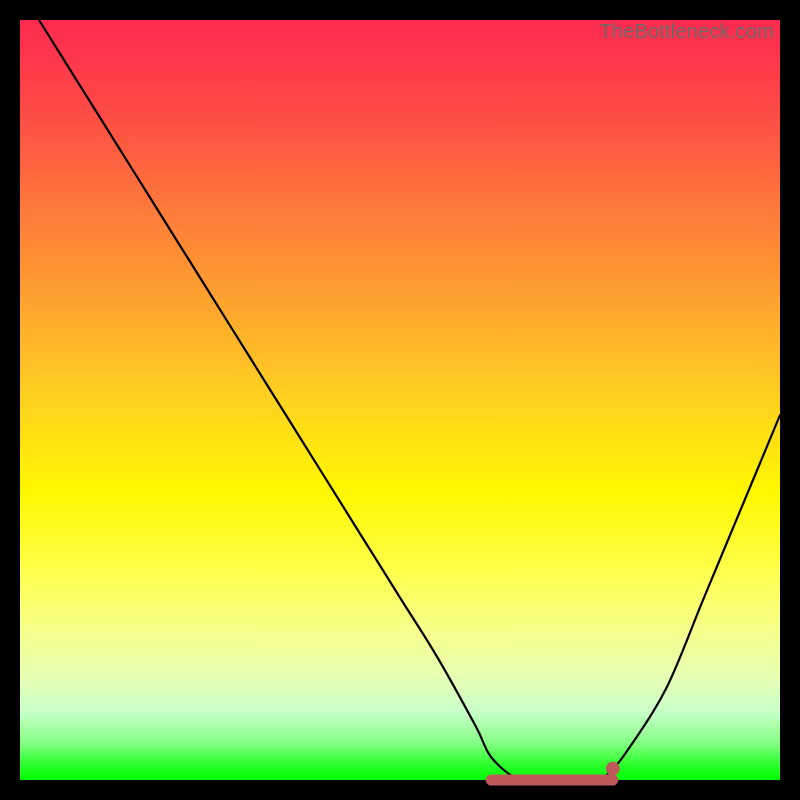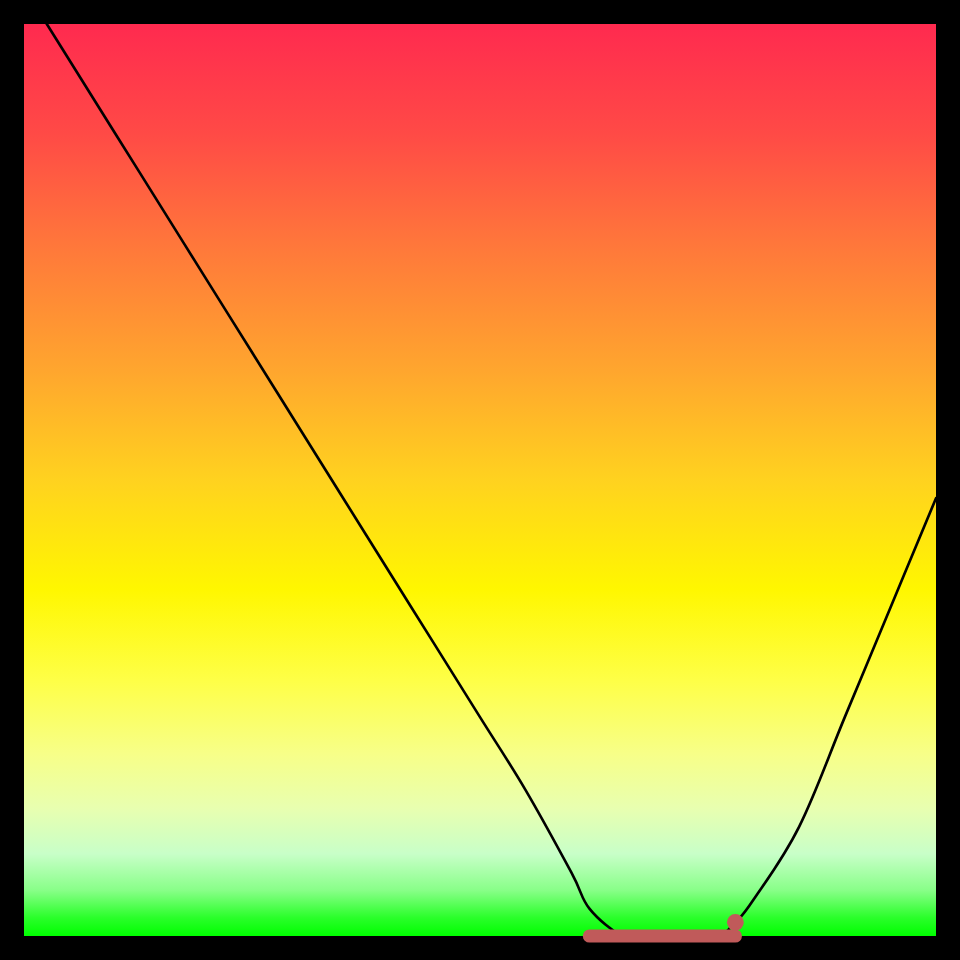--- a/index.html
+++ b/index.html
@@ -63,19 +63,20 @@
     stroke-linecap: round;
   }
   .end-dot {
     stroke: none;
   }
 </style>
 </head>
 <body>
 <div class="stage">
   <div class="plot-area">
+    <div class="attribution">TheBottleneck.com</div>
     <svg class="curve" viewBox="0 0 760 760" preserveAspectRatio="none">
       <path id="curvePath" class="curve-path" d="M 0 -30.399999999999977 C 6.84 -19.455999999999985 24.32 8.511999999999976 38 30.399999999999977 C 51.68 52.28799999999998 62.32 69.31200000000004 76 91.20000000000005 C 89.68 113.08800000000005 100.32 130.112 114 152 C 127.68 173.888 138.32 190.91200000000006 152 212.80000000000007 C 165.68 234.68800000000007 176.32 251.712 190 273.59999999999997 C 203.68 295.48799999999994 214.32 312.512 228 334.4 C 241.68 356.28799999999995 252.32 373.312 266 395.2 C 279.68 417.08799999999997 290.32 434.112 304 456 C 317.68 477.888 328.32 494.912 342 516.8 C 355.68 538.688 366.32 555.712 380 577.6 C 393.68 599.488 404.32000000000005 615.144 418.00000000000006 638.4 C 431.68000000000006 661.656 446.42400000000004 689.016 456 706.8 C 465.57599999999996 724.584 463.676 727.624 471.2 737.2 C 478.724 746.7760000000001 490.96 755.896 497.8 760 C 504.64000000000004 764.104 500.30800000000005 760 509.20000000000005 760 C 518.092 760 534.8879999999999 760 547.1999999999999 760 C 559.512 760 569.392 762.052 577.6 760 C 585.808 757.948 587.3280000000001 754.072 592.8000000000001 748.6 C 598.272 743.128 598.424 743.964 608 729.6 C 617.576 715.236 632.32 696.16 646 668.8 C 659.68 641.4399999999999 670.32 610.432 684 577.6 C 697.68 544.768 708.32 519.2320000000001 722 486.40000000000003 C 735.68 453.56800000000004 753.16 411.616 760 395.2"></path>
       <line id="flatSeg" class="flat-segment" x1="471.2" y1="760" x2="592.8000000000001" y2="760" stroke="#c05a5a"></line>
       <circle id="endDot" class="end-dot" cx="592.8000000000001" cy="748.6" r="7" fill="#c05a5a"></circle>
     </svg>
   </div>
 </div>
 
 </body></html>

